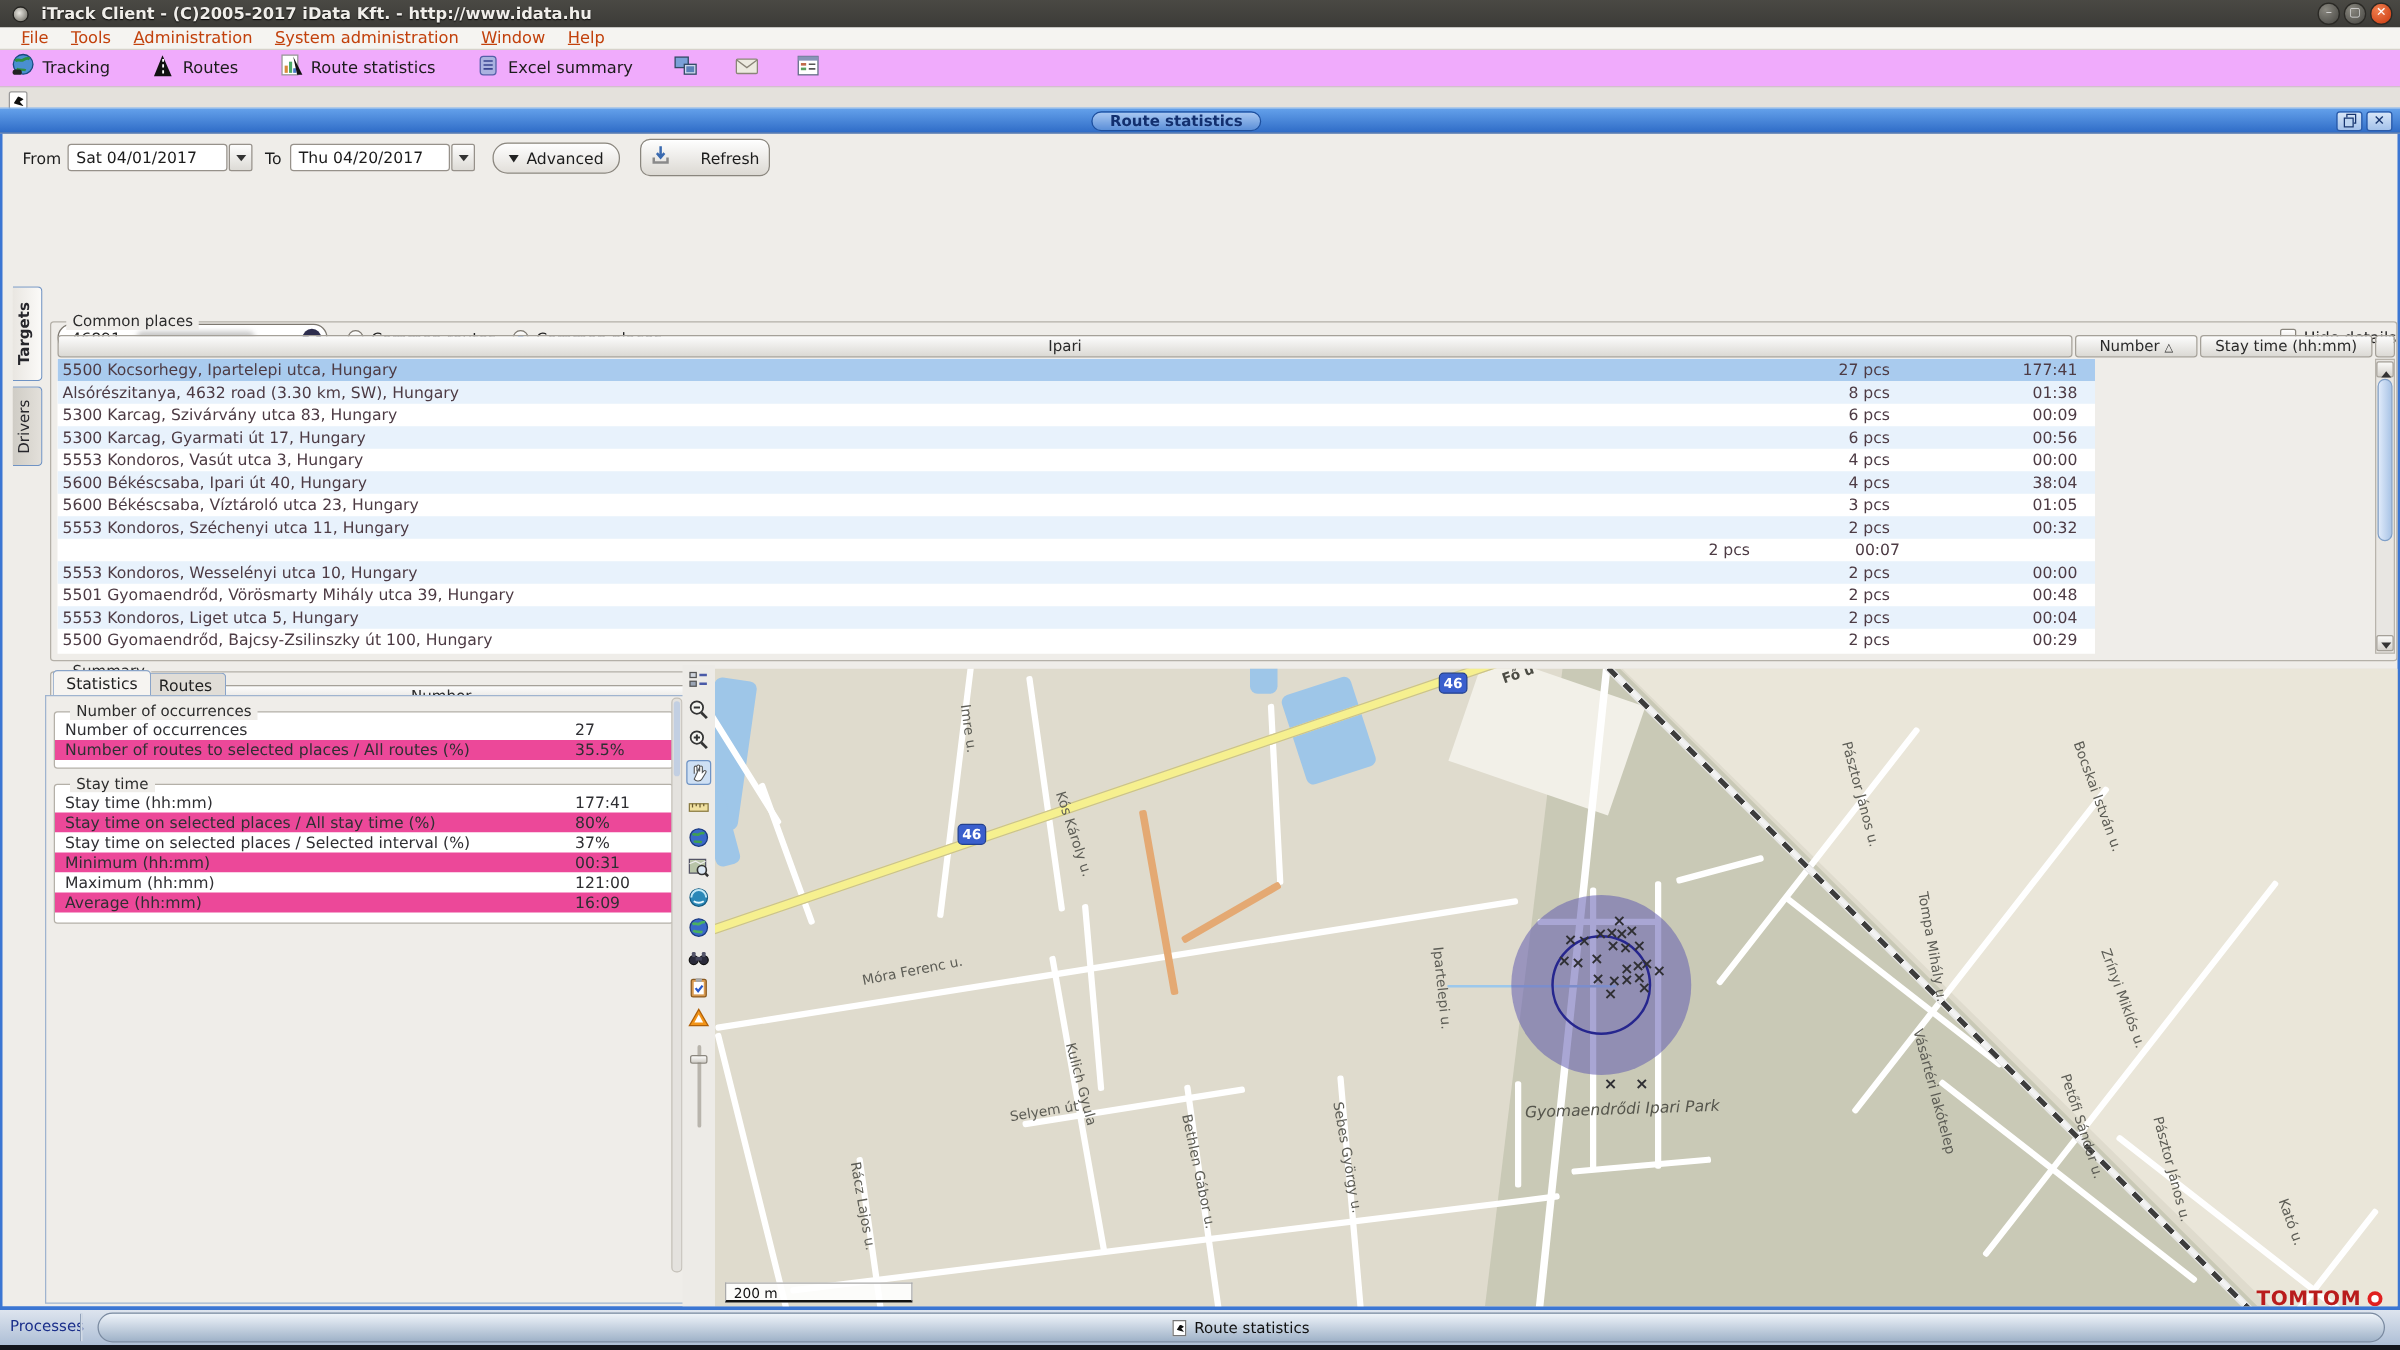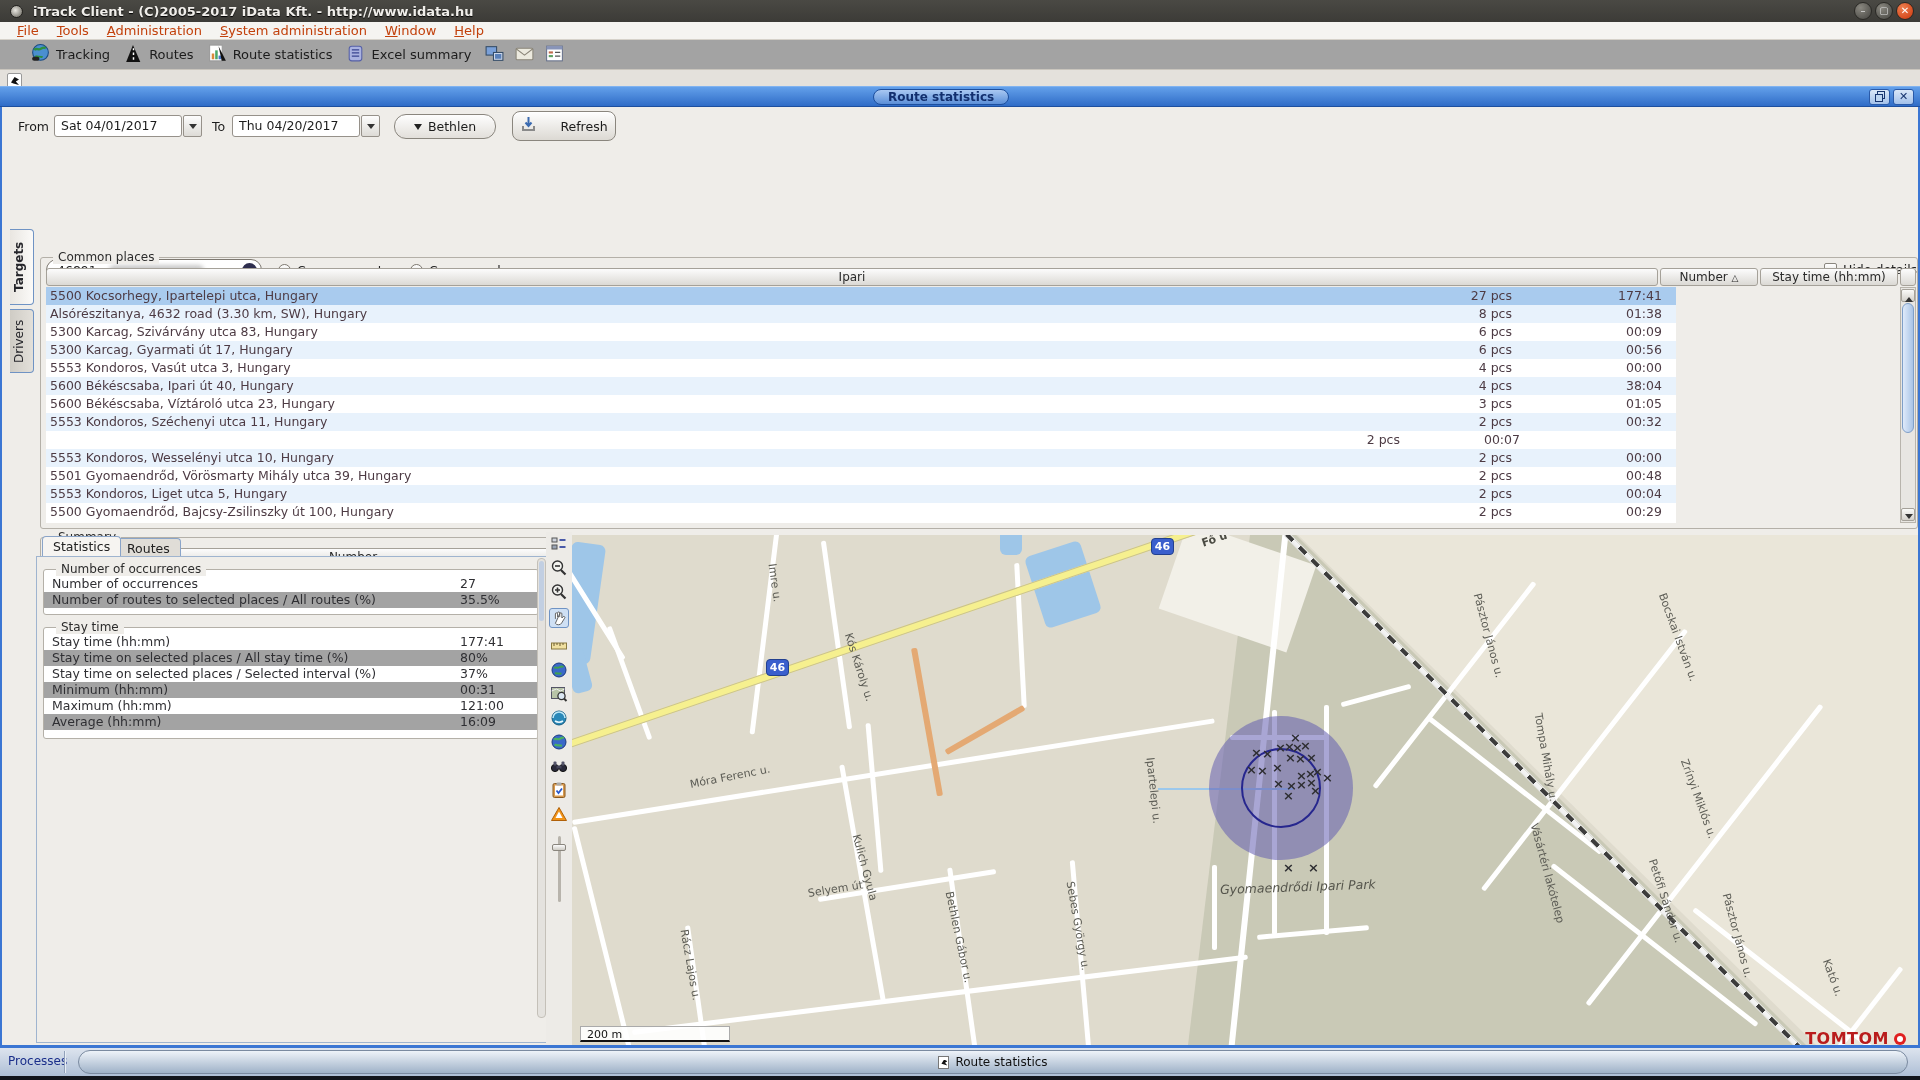--- a/index.html
+++ b/index.html
@@ -16,22 +16,22 @@
   .win-btns { position:absolute; right:6px; top:2px; display:flex; gap:3px; }
   .win-btn { width:18px; height:18px; border-radius:50%; background:radial-gradient(circle at 35% 30%, #8a8880, #55544f 75%);
              border:1px solid #2a2925; color:#ddd; font-size:10px; line-height:16px; text-align:center; }
   .win-btn.close { background:radial-gradient(circle at 35% 30%, #f08050, #d4491d 75%); color:#fff; }
 
   .menubar { position:absolute; left:0; top:22px; width:1920px; height:18px; background:#f5f4f1; border-bottom:1px solid #d6d2ca;
              display:flex; align-items:center; gap:0; padding-left:8px; }
   .menu-item { display:inline-block; font-size:13px; color:#c2410c; padding:0 9px; line-height:18px; }
   .menu-item::first-letter { text-decoration:underline; }
 
-  .toolbar { position:absolute; left:0; top:40px; width:1920px; height:30px; background:#a3a3a3; border-bottom:1px solid #c9c5bd;
-             display:flex; align-items:center; padding-left:26px; gap:1px; }
+  .toolbar { position:absolute; left:0; top:40px; width:1920px; height:30px; background:#f0abfc; border-bottom:1px solid #c9c5bd;
+             display:flex; align-items:center; padding-left:4px; gap:20px; }
   .tool-btn { display:flex; align-items:center; gap:5px; font-size:13px; color:#1c1c1c; padding:2px 8px 2px 4px; border-radius:3px; }
   .tool-btn svg { width:21px; height:21px; }
   .tool-icon-btn { padding:2px 4px; }
 
   
   .mdi { position:absolute; left:0; top:70px; width:1920px; height:978px; background:#e4e1dc; }
   .child-icon-corner { position:absolute; left:7px; top:3px; width:15px; height:15px; background:#fff; border:1px solid #999;
                        border-radius:2px; }
   .child-icon-corner::after { content:""; position:absolute; left:3px; top:3px; width:8px; height:8px;
                               background:#111; clip-path:polygon(0 70%, 45% 0, 100% 30%, 60% 55%, 100% 100%, 30% 80%); }
@@ -109,21 +109,21 @@
   
   .sum-val { position:absolute; height:18px; line-height:18px; font-size:12.5px; color:#2a2a2a; text-align:right; }
 
   
   .stats-panel { position:absolute; left:34px; top:536px; width:512px; height:507px; }
   .tab { position:absolute; border:1px solid #8aa4c8; border-bottom:none; border-radius:4px 4px 0 0; font-size:12.5px;
          padding:2px 10px; background:#e0ddd7; color:#222; }
   .tab.active { background:#f6f4f1; font-weight:normal; z-index:2; }
   .stats-body { position:absolute; left:0; top:20px; width:512px; height:487px; background:#efede9; border:1px solid #9fb4cf; }
   .stat-row { position:relative; height:16px; line-height:16px; font-size:12.5px; color:#2f2f33; background:#fff; }
-  .stat-row.alt { background:#a3a3a3; }
+  .stat-row.alt { background:#ec4899; }
   .stat-row .s-lbl { padding-left:8px; white-space:nowrap; }
   .stat-row .s-val { position:absolute; left:416px; top:0; }
   .mini-scroll { position:absolute; right:2px; top:22px; width:9px; height:460px; background:#e4e2de; border:1px solid #c4c0b8; border-radius:4px; }
   .mini-scroll::after { content:""; position:absolute; left:1px; top:2px; width:5px; height:60px; border-radius:3px; background:#c2cfe2; }
 
   
   .map-strip { position:absolute; left:546px; top:532px; width:26px; height:513px; background:#edebe7; }
   .map-tool { position:absolute; left:3px; width:20px; height:20px; display:flex; align-items:center; justify-content:center; }
   .map-tool svg { width:18px; height:18px; }
   .map-tool.active { border:1px solid #6f93c4; border-radius:3px; background:#cfe0f4; }
@@ -270,21 +270,21 @@
     <div class="child-body">
 
       <span class="lbl" style="position:absolute;left:16px;top:12px;">From</span>
       <div class="field" style="left:52px;top:8px;width:128px;height:22px;">Sat 04/01/2017</div>
       <div class="drop-btn" style="left:181px;top:8px;height:22px;"></div>
       <span class="lbl" style="position:absolute;left:210px;top:12px;">To</span>
       <div class="field" style="left:230px;top:8px;width:128px;height:22px;">Thu 04/20/2017</div>
       <div class="drop-btn" style="left:359px;top:8px;height:22px;"></div>
       <div class="pill-btn" style="left:392px;top:7px;width:102px;height:25px;">
         <span class="tri-down"></span>
-        <span>Bethlen</span>
+        <span>Advanced</span>
       </div>
       <div class="big-btn" style="left:510px;top:4px;width:104px;height:30px;">
         <span><svg width="17" height="17" viewBox="0 0 17 17">
               <path d="M8.5 1 v8 M5.5 6.5 L8.5 10 L11.5 6.5" stroke="#3a6ab0" stroke-width="2" fill="none"></path>
               <path d="M3 10 v4 h11 v-4" stroke="#8a8a8a" stroke-width="2" fill="none"></path>
             </svg></span>
         <span>Refresh</span>
       </div>
 
       <div class="combo">

